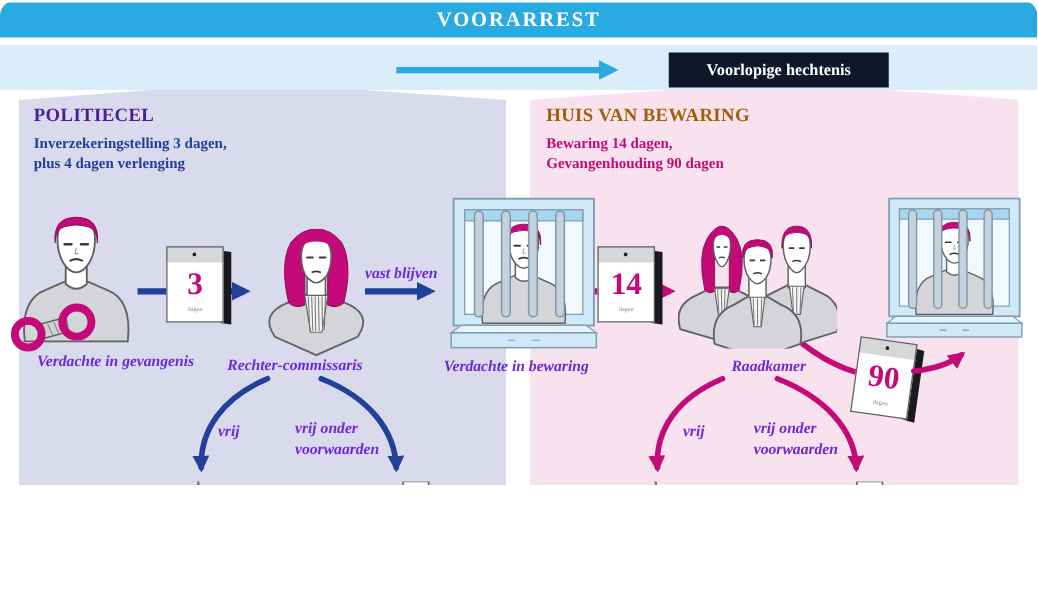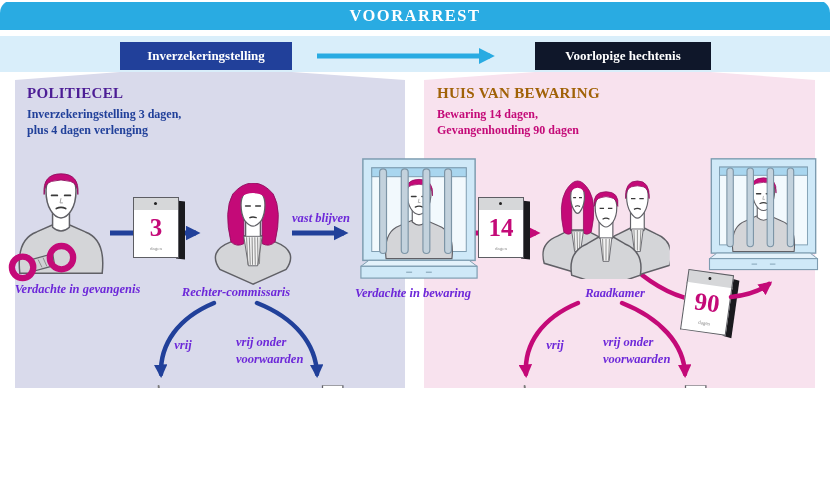--- a/index.html
+++ b/index.html
@@ -172,23 +172,20 @@
         <path d="M4 78 L62 78 L62 84 Q62 88 56 88 L9 88 Q4 88 4 84 Z" fill="#b6cfdc" stroke="#53707f" stroke-width="1.2"></path>
         <path d="M46 88 L62 88 L62 94 L50 94 Z" fill="#b6cfdc" stroke="#53707f" stroke-width="1.2"></path>
       </symbol>
     </defs>
   </svg>
 
   <div class="abs banner">
     <span>VOORARREST</span>
   </div>
   <div class="abs stagebar"></div>
-  <div class="abs stagebtn navy">
-    <span>Inverzekeringstelling</span>
-  </div>
   <div class="abs stagebtn mag">
     <span>Voorlopige hechtenis</span>
   </div>
 
   <div class="abs panel left"></div>
   <div class="abs panel right"></div>
 
   <svg class="abs arrow-layer" viewBox="0 0 830 486">
     <line x1="317" y1="56" x2="490" y2="56" stroke="#29abe2" stroke-width="5" marker-end="url(#ah-cyan)"></line>
     <line x1="110" y1="233" x2="196" y2="233" stroke="#21409a" stroke-width="5" marker-end="url(#ah-navy)"></line>
@@ -295,21 +292,21 @@
   </svg>
 
   <div class="abs panel-title navy" style="left:27px;top:85px">POLITIECEL</div>
   <div class="abs panel-text navy" style="left:27px;top:106px">Inverzekeringstelling 3 dagen,</div>
   <div class="abs panel-text navy" style="left:27px;top:122px">plus 4 dagen verlenging</div>
 
   <div class="abs panel-title mag" style="left:437px;top:85px">HUIS VAN BEWARING</div>
   <div class="abs panel-text mag" style="left:437px;top:106px">Bewaring 14 dagen,</div>
   <div class="abs panel-text mag" style="left:437px;top:122px">Gevangenhouding 90 dagen</div>
 
-  <div class="abs lbl c" style="left:0;top:281px;width:155px">Verdachte in gevangenis</div>
+  <div class="abs lbl c" style="left:15px;top:281px;width:155px">Verdachte in gevangenis</div>
   <div class="abs lbl c" style="left:177px;top:284px;width:118px">Rechter-commissaris</div>
   <div class="abs lbl c" style="left:287px;top:210px;width:68px">vast blijven</div>
   <div class="abs lbl c" style="left:347px;top:285px;width:132px">Verdachte in bewaring</div>
   <div class="abs lbl c" style="left:565px;top:285px;width:100px">Raadkamer</div>
 
   <div class="abs lbl c" style="left:158px;top:337px;width:50px">vrij</div>
   <div class="abs lbl" style="left:236px;top:334px;width:95px">
     <div>vrij onder</div>
     <div>voorwaarden</div>
   </div>

